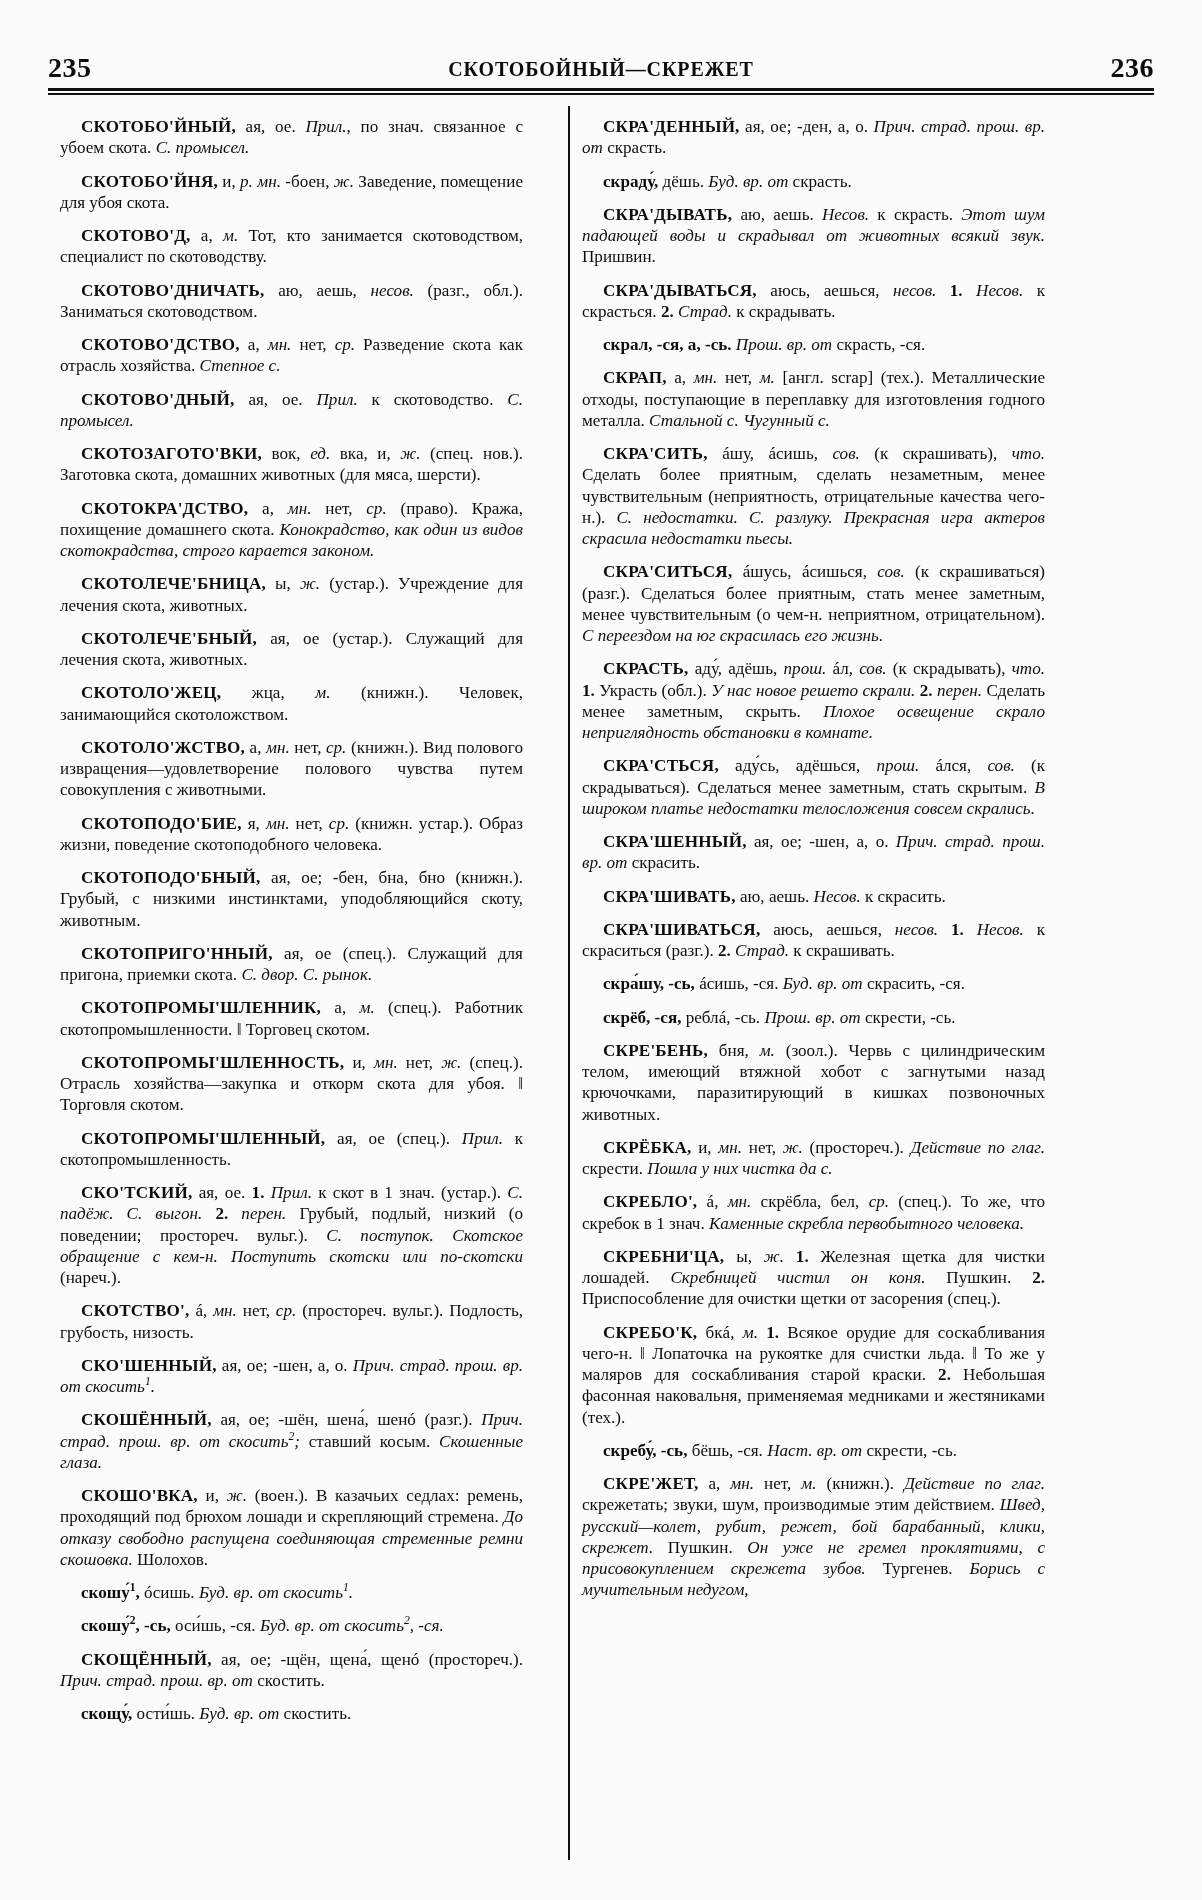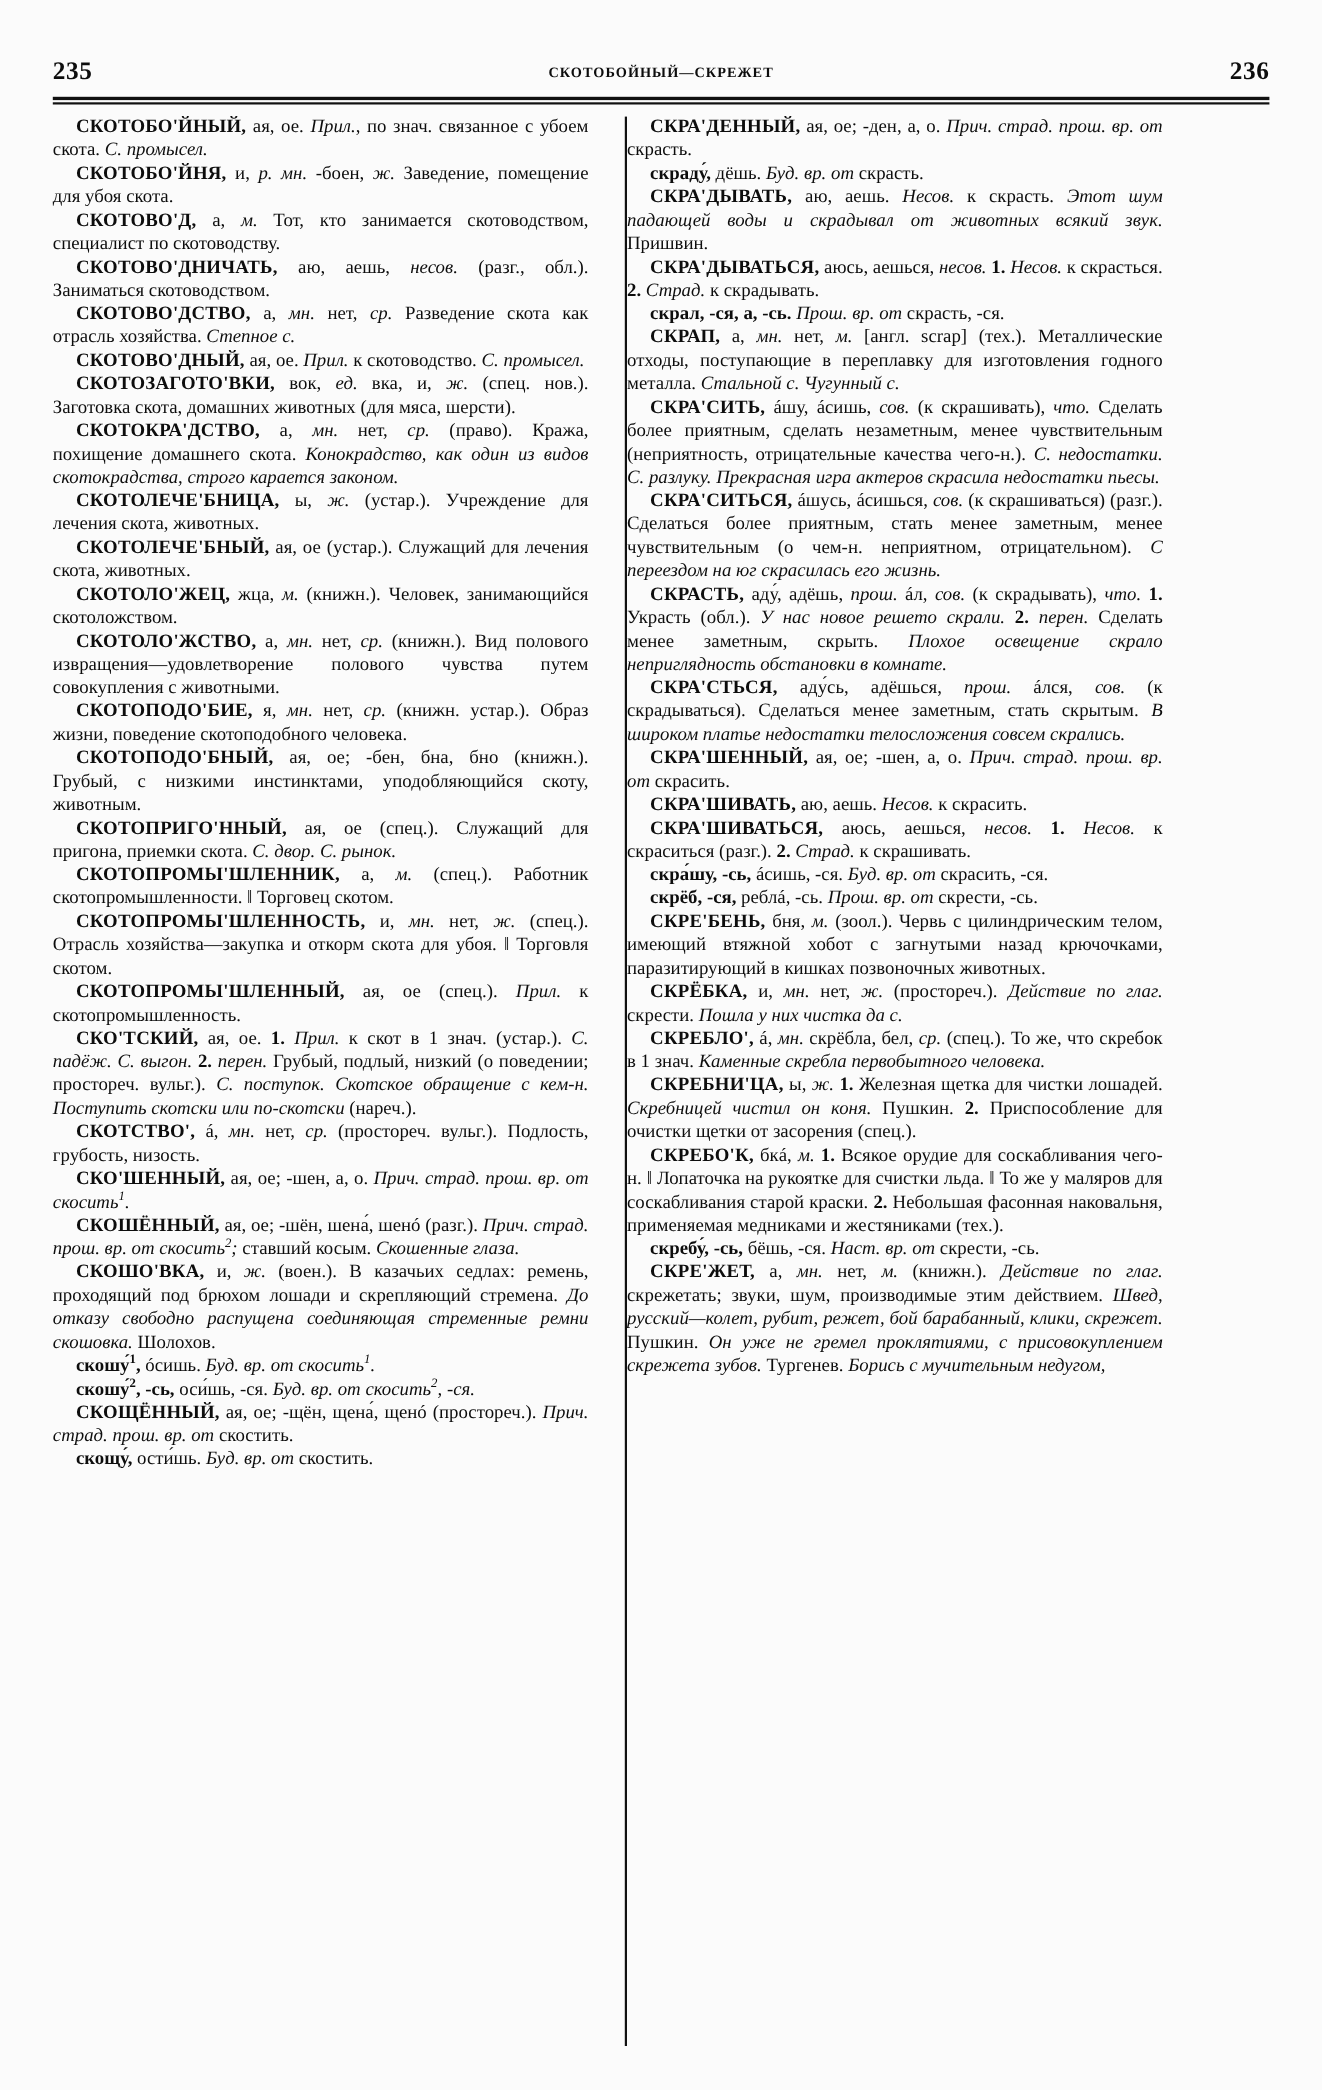--- a/index.html
+++ b/index.html
@@ -27,33 +27,33 @@
     position: absolute;
     left: 48px;
     top: 52px;
     width: 1106px;
     height: 34px;
   }
   .folio {
     position: absolute;
     top: 0;
     font-weight: bold;
-    font-size: 23px;
+    font-size: 28px;
     letter-spacing: 0.5px;
     font-family: "Liberation Serif", serif;
   }
   .folio-left { left: 0; }
   .folio-right { right: 0; }
   .head-title {
     position: absolute;
     left: 0; right: 0;
     top: 6px;
     text-align: center;
     font-weight: bold;
-    font-size: 13px;
+    font-size: 20px;
     letter-spacing: 0.9px;
   }
   .rule {
     position: absolute;
     left: 48px;
     width: 1106px;
     background: #111;
   }
   .rule-thick { top: 88px; height: 3px; }
   .rule-thin  { top: 93px; height: 1.5px; }
@@ -79,21 +79,21 @@
   .col-left { padding-right: 33px; }
   .divider {
     width: 2px;
     background: #111;
     margin: 2px 0 4px 0;
     flex: 0 0 2px;
   }
   .col-right { }
 
   .entry {
-    margin: 0;
+    margin: 12px;
     text-indent: 21px;
     text-align: justify;
   }
   .hw {
     font-weight: bold;
     letter-spacing: 0.2px;
   }
   .hw-sm {
     font-weight: bold;
   }

